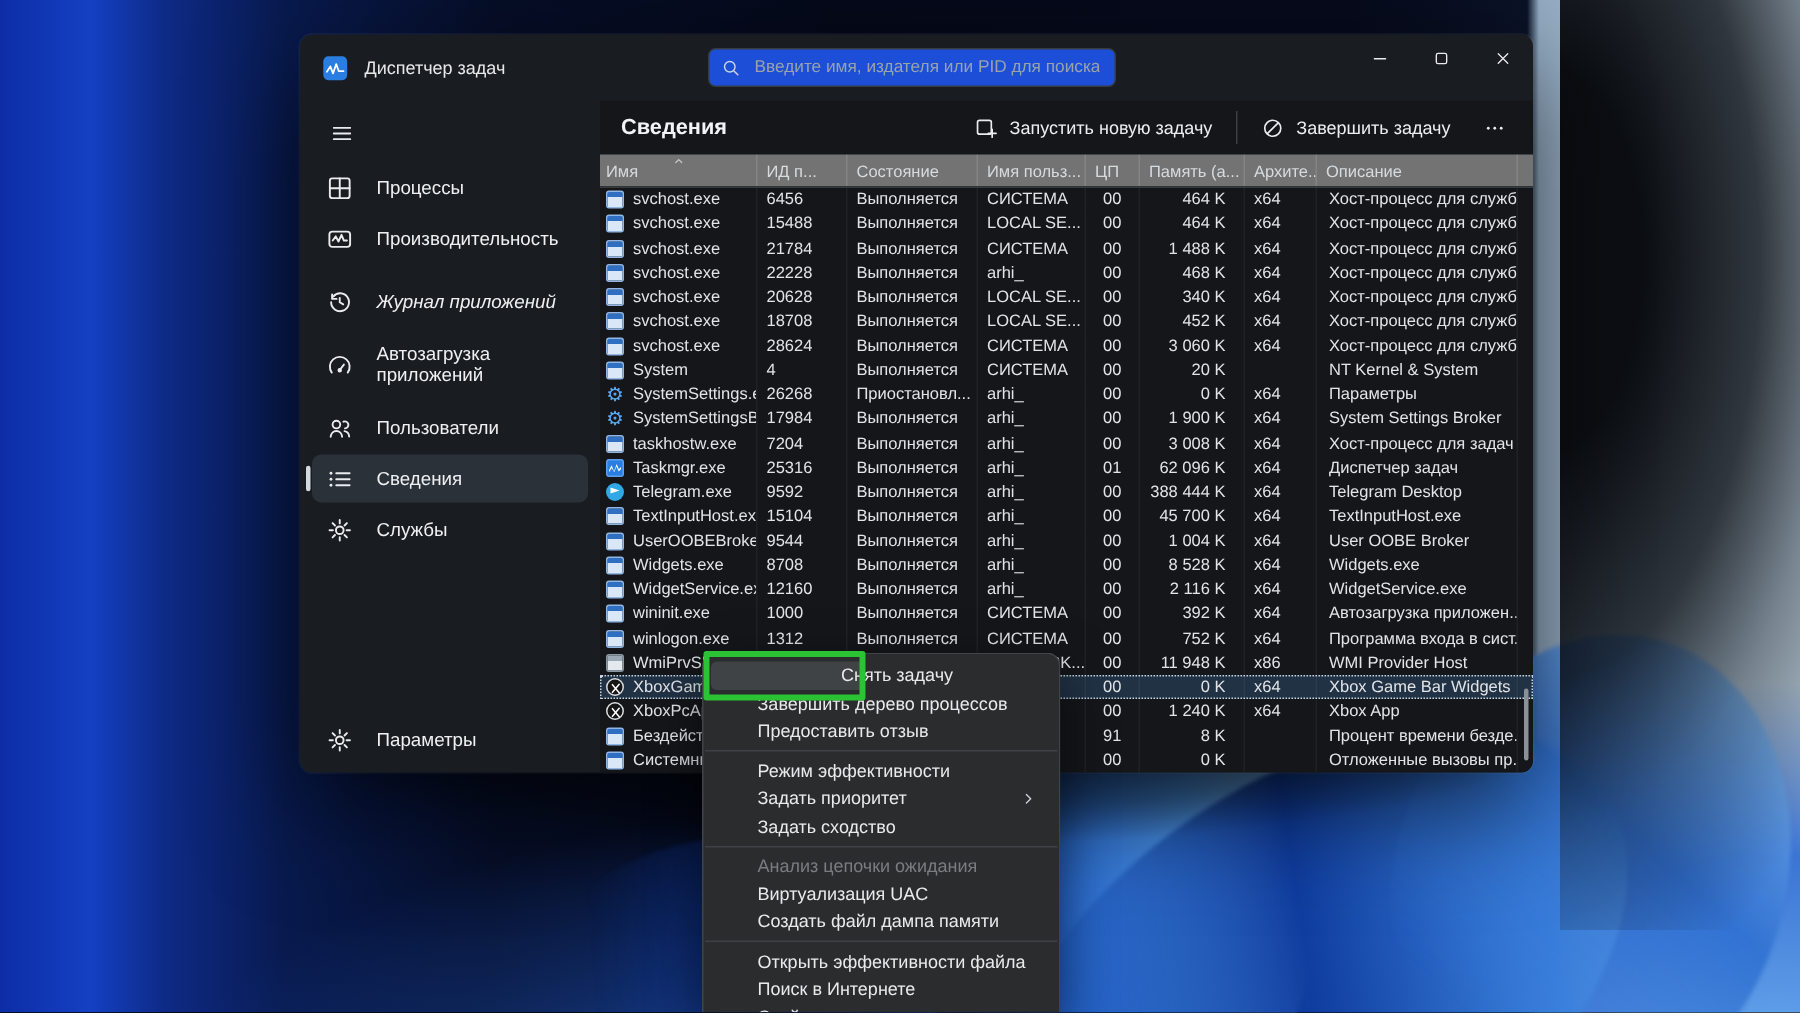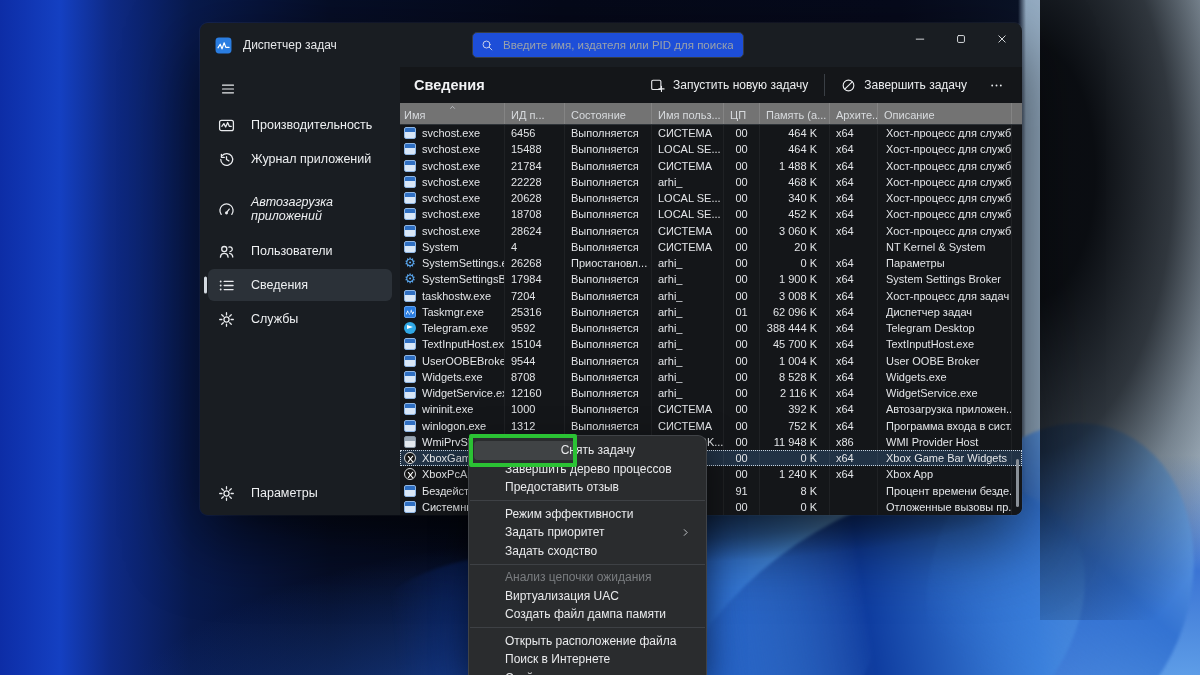--- a/index.html
+++ b/index.html
@@ -165,20 +165,31 @@
         <div class="burger">
           <span class="sicon">
               <svg viewBox="0 0 16 16">
                 <g fill="none" stroke="#e9ebee" stroke-width="1.2" stroke-linecap="round" stroke-linejoin="round">
                   <path d="M2.5 4.2h11M2.5 8h11M2.5 11.8h11"></path>
                 </g>
               </svg>
             </span>
         </div>
         <nav class="nav">
+            <div class="side-item">
+              <span class="sicon">
+                <svg viewBox="0 0 16 16">
+                  <g fill="none" stroke="#e9ebee" stroke-width="1.2" stroke-linecap="round" stroke-linejoin="round">
+                    <rect x="1.8" y="1.8" width="12.4" height="12.4" rx="1.5"></rect>
+                    <path d="M1.8 8h12.4M8 1.8v12.4"></path>
+                  </g>
+                </svg>
+              </span>
+              <span>Процессы</span>
+            </div>
             <div class="side-item">
               <span class="sicon">
                 <svg viewBox="0 0 16 16">
                   <g fill="none" stroke="#e9ebee" stroke-width="1.2" stroke-linecap="round" stroke-linejoin="round">
                     <rect x="1.5" y="3.2" width="13" height="9.6" rx="1.8"></rect>
                     <path d="M3.6 8.8l1.9-2.6 1.7 3.2 1.9-4.2 1.5 3.6h1.9"></path>
                   </g>
                 </svg>
               </span>
               <span>Производительность</span>
@@ -683,21 +694,21 @@
         <span>Анализ цепочки ожидания</span>
       </div>
       <div class="cm-item">
         <span>Виртуализация UAC</span>
       </div>
       <div class="cm-item">
         <span>Создать файл дампа памяти</span>
       </div>
       <div class="cm-sep"></div>
       <div class="cm-item">
-        <span>Открыть расположение файла</span>
+        <span>Открыть эффективности файла</span>
       </div>
       <div class="cm-item">
         <span>Поиск в Интернете</span>
       </div>
       <div class="cm-item">
         <span>Свойства</span>
       </div>
     </div>
   <div class="green-box"></div>
 </div>

